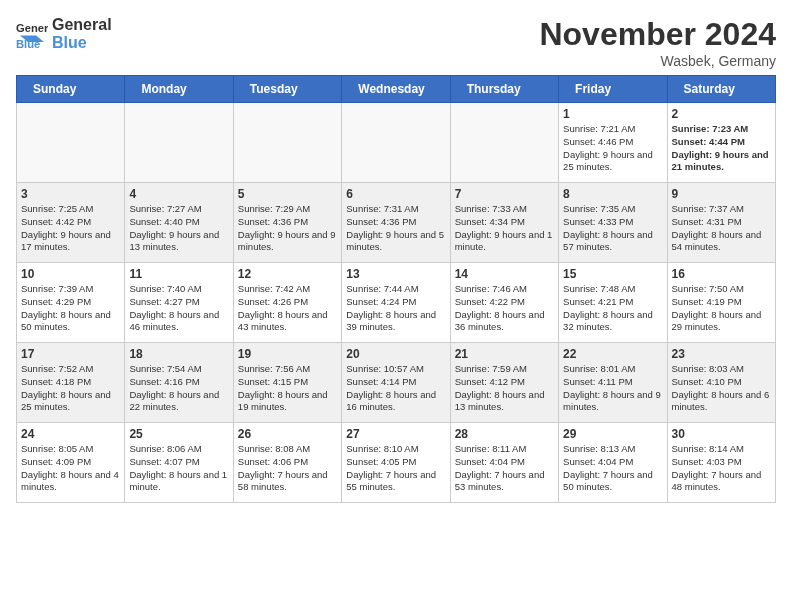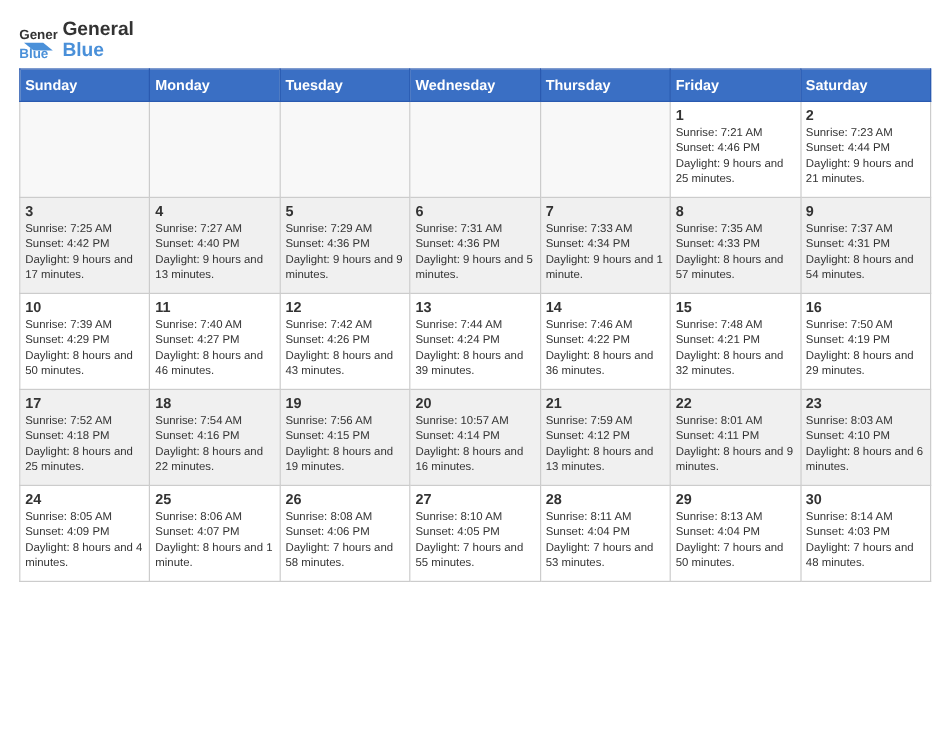--- a/index.html
+++ b/index.html
@@ -40,21 +40,21 @@
     table {
       width: 100%;
       border-collapse: collapse;
       table-layout: fixed;
     }
     th {
       background-color: #3a6fc4;
       color: #fff;
       font-size: 12px;
       font-weight: bold;
-      padding: 6px 4px;
+      padding: 6px 16px;
       text-align: left;
       border: 1px solid #2a5ab0;
     }
     td {
       border: 1px solid #ccc;
       vertical-align: top;
       padding: 4px;
       font-size: 10px;
       color: #333;
       height: 80px;
@@ -86,20 +86,24 @@
     <svg class="logo-icon" viewBox="0 0 40 40" xmlns="http://www.w3.org/2000/svg">
       <text x="0" y="18" font-size="14" font-weight="bold" fill="#333">General</text>
       <polygon points="5,22 25,22 35,30 15,30" fill="#4a90d9"></polygon>
       <text x="0" y="38" font-size="14" font-weight="bold" fill="#4a90d9">Blue</text>
     </svg>
     <div style="display:flex;flex-direction:column;line-height:1.1;">
       <span style="font-size:16px;font-weight:bold;color:#333;">General</span>
       <span style="font-size:16px;font-weight:bold;color:#4a90d9;">Blue</span>
     </div>
   </div>
+  <div class="title-area">
+    <div class="month-title">November 2024</div>
+    <div class="location-title">Wasbek, Germany</div>
+  </div>
 </div>
 
 <table>
   <thead>
     <tr id="weekday-header">
         <th>Sunday</th>
         <th>Monday</th>
         <th>Tuesday</th>
         <th>Wednesday</th>
         <th>Thursday</th>
@@ -110,21 +114,21 @@
   <tbody id="calendar-body">
       <tr>
         <td class="empty"></td>
         <td class="empty"></td>
         <td class="empty"></td>
         <td class="empty"></td>
         <td class="empty"></td>
         <td><span class="day-num">1</span><span class="cell-text" style="white-space: pre-line;">Sunrise: 7:21 AM
 Sunset: 4:46 PM
 Daylight: 9 hours and 25 minutes.</span></td>
-        <td><span class="day-num">2</span><span class="cell-text" style="white-space: pre-line;">Sunrise: 7:23 AM
+        <td><span class="day-num">2</span><span class="cell-text" style="white-space: pre-line; font-weight: bold;">Sunrise: 7:23 AM
 Sunset: 4:44 PM
 Daylight: 9 hours and 21 minutes.</span></td>
       </tr>
       <tr>
         <td class="shaded"><span class="day-num">3</span><span class="cell-text" style="white-space: pre-line;">Sunrise: 7:25 AM
 Sunset: 4:42 PM
 Daylight: 9 hours and 17 minutes.</span></td>
         <td class="shaded"><span class="day-num">4</span><span class="cell-text" style="white-space: pre-line;">Sunrise: 7:27 AM
 Sunset: 4:40 PM
 Daylight: 9 hours and 13 minutes.</span></td>

